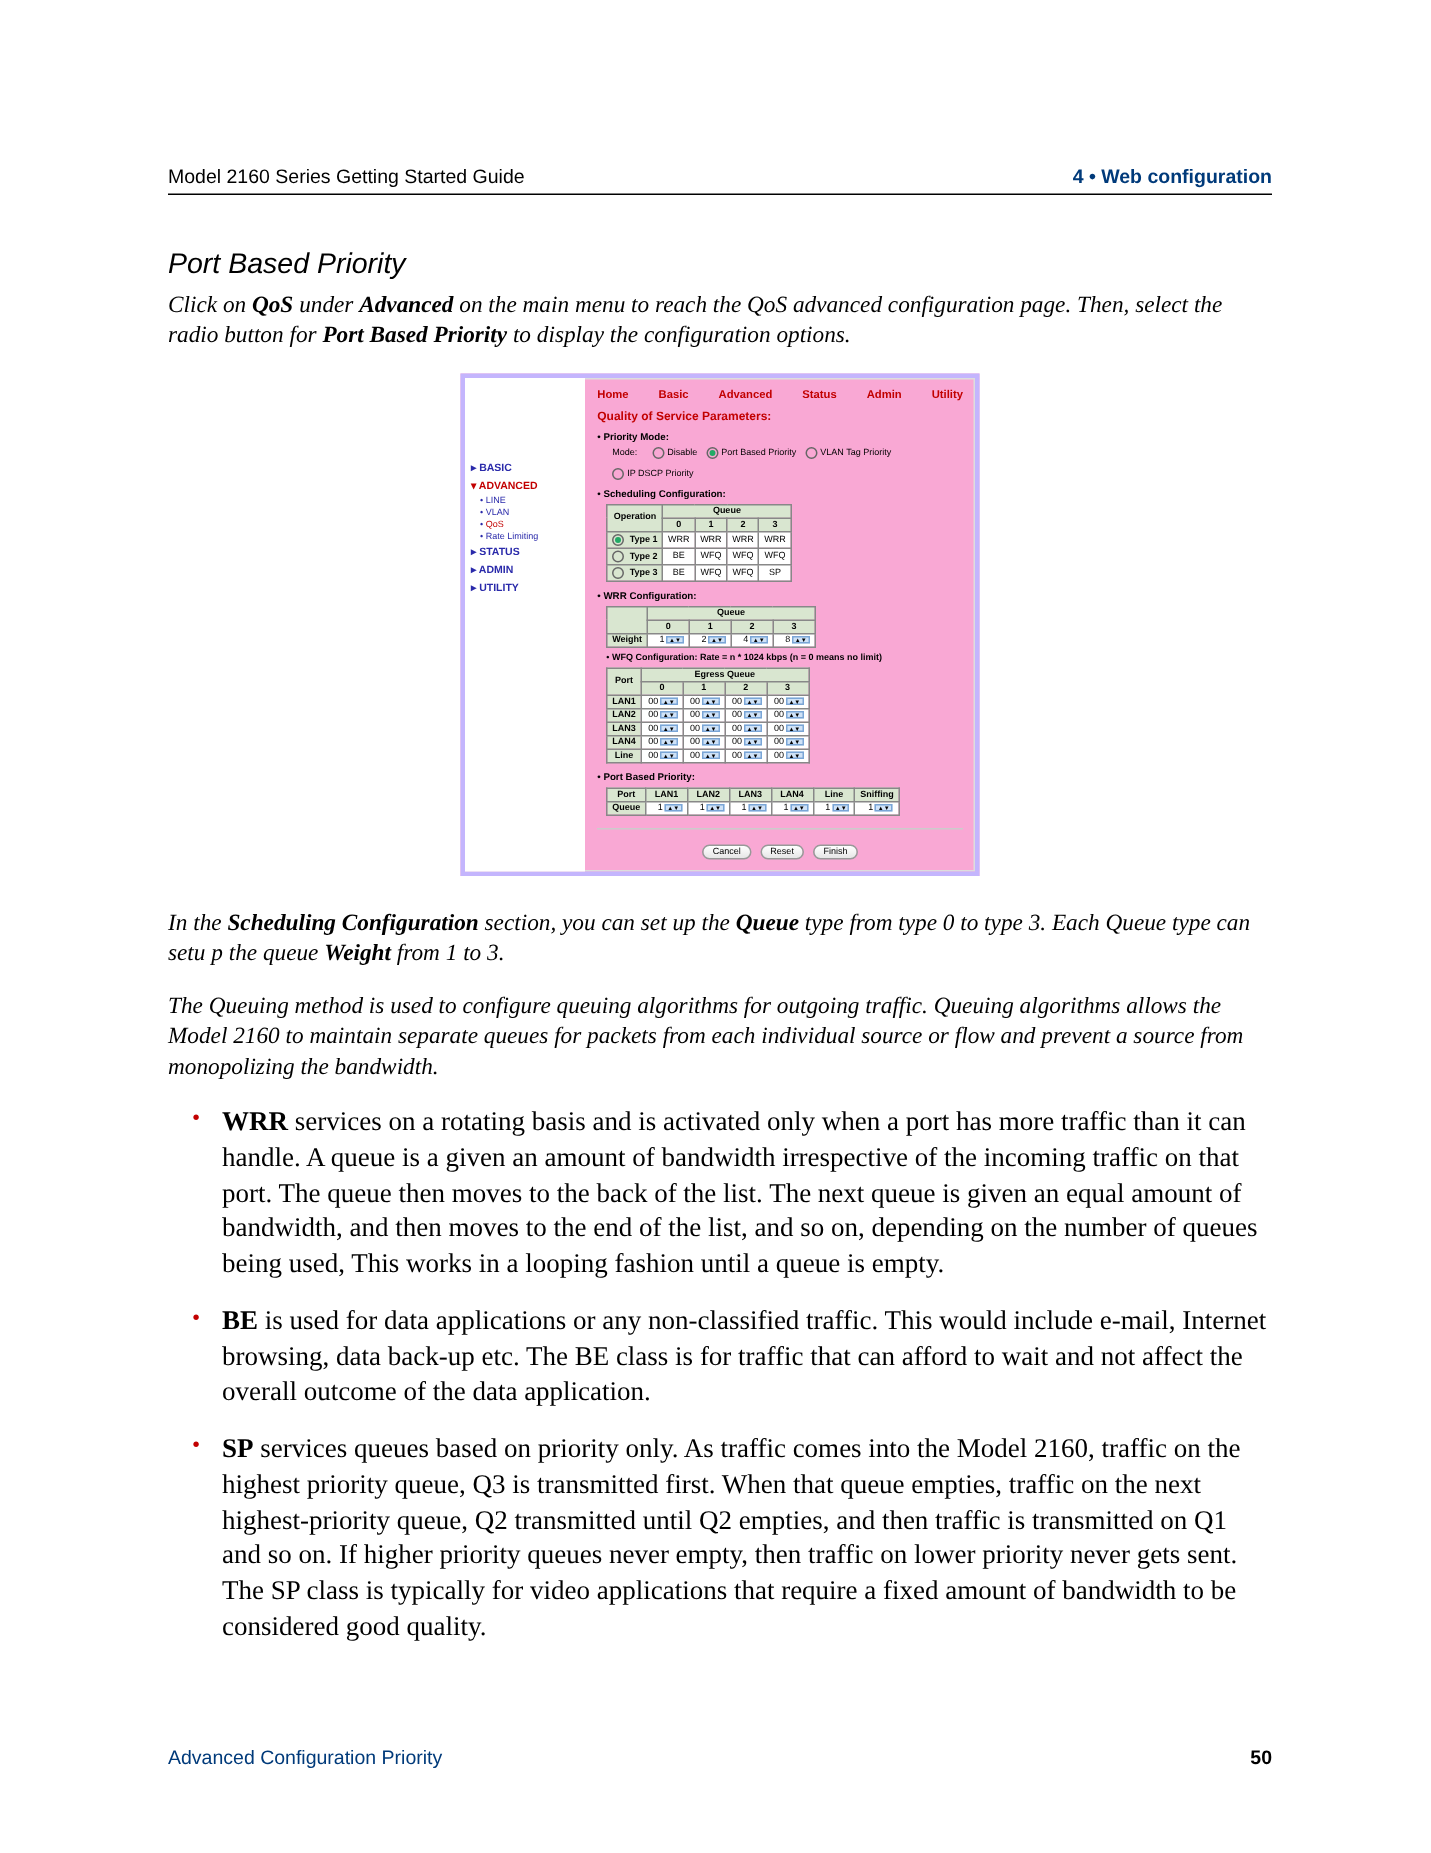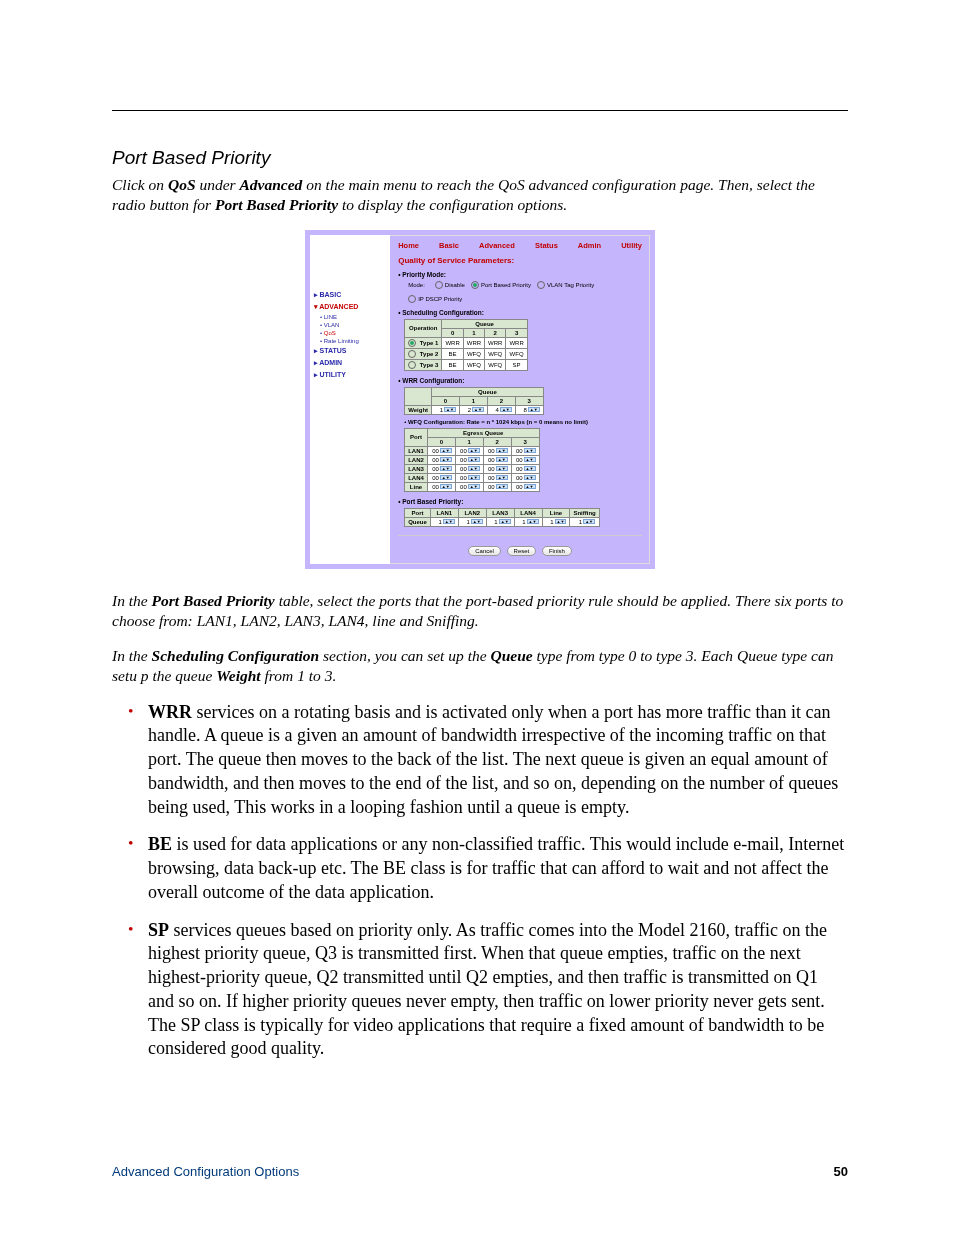--- a/index.html
+++ b/index.html
@@ -75,27 +75,27 @@
     justify-content: space-between;
     font-family: Arial, Helvetica, sans-serif;
     font-size: 13px;
   }
   .footer-left { color: #003a7a; }
   .footer-right { font-weight: bold; }
 
   
   .shot {
     width: 340px;
-    border: 5px solid #c4b5fd;
+    border: 3px solid #c4b5fd;
     margin: 0 auto;
     font-family: Arial, Helvetica, sans-serif;
     font-size: 6px;
     color: #000;
     text-align: left;
-    background: #c4b5fd;
+    background: #f9a8d4;
     box-shadow: 0 0 0 1px #ddd inset;
     display: flex;
   }
   .shot .side {
     width: 90px;
     background: #fff;
     padding-top: 52px;
     box-sizing: border-box;
   }
   .shot .side .grp {
@@ -159,20 +159,24 @@
   .btns button {
     font-size: 6px; padding: 1px 6px; border-radius: 8px; border: 1px solid #999;
     background: linear-gradient(#fff, #e6e6e6); margin: 0 2px; cursor: pointer;
   }
   hr.shot-hr { border: none; border-top: 1px solid #ccc; clear: both; margin: 8px 0 0 0; }
 </style>
 </head>
 <body>
 
 <div class="page">
+  <div class="header-row">
+    <div class="header-left">Model 2160 Series Getting Started Guide</div>
+    <div class="header-right">4 • Web configuration</div>
+  </div>
   <hr class="hr-top">
 
   <div class="section-title">Port Based Priority</div>
 
   <p class="body-text">
     <span>Click on </span><b>QoS</b><span> under </span><b>Advanced</b><span> on the main menu to reach the QoS advanced configuration page. Then, select the radio button for </span><b>Port Based Priority</b><span> to display the configuration options.</span>
   </p>
 
   <div class="figure-wrap">
 
@@ -438,33 +442,31 @@
         <hr class="shot-hr">
         <div class="btns">
           <button>Cancel</button>
           <button>Reset</button>
           <button>Finish</button>
         </div>
       </div>
     </div>
   </div>
 
-  <p class="body-text">
-    <span>In the </span><b>Port Based Priority</b><span> table, select the ports that the port-based priority rule should be applied. There six ports to choose from: LAN1, LAN2, LAN3, LAN4, line and Sniffing.</span>
-  </p>
 
   <p class="body-text">
     <span>In the </span><b>Scheduling Configuration</b><span> section, you can set up the </span><b>Queue</b><span> type from type 0 to type 3. Each Queue type can setu p the queue </span><b>Weight</b><span> from 1 to 3.</span>
   </p>
 
+  <p class="body-text">The Queuing method is used to configure queuing algorithms for outgoing traffic. Queuing algorithms allows the Model 2160 to maintain separate queues for packets from each individual source or flow and prevent a source from monopolizing the bandwidth.</p>
 
 
   <ul class="bullets">
     <li><b>WRR</b><span> services on a rotating basis and is activated only when a port has more traffic than it can handle. A queue is a given an amount of bandwidth irrespective of the incoming traffic on that port. The queue then moves to the back of the list. The next queue is given an equal amount of bandwidth, and then moves to the end of the list, and so on, depending on the number of queues being used, This works in a looping fashion until a queue is empty.</span></li>
     <li><b>BE</b><span> is used for data applications or any non-classified traffic. This would include e-mail, Internet browsing, data back-up etc. The BE class is for traffic that can afford to wait and not affect the overall outcome of the data application.</span></li>
     <li><b>SP</b><span> services queues based on priority only. As traffic comes into the Model 2160, traffic on the highest priority queue, Q3 is transmitted first. When that queue empties, traffic on the next highest-priority queue, Q2 transmitted until Q2 empties, and then traffic is transmitted on Q1 and so on. If higher priority queues never empty, then traffic on lower priority never gets sent. The SP class is typically for video applications that require a fixed amount of bandwidth to be considered good quality.</span></li>
   </ul>
 </div>
 
 <div class="footer-row">
-  <div class="footer-left">Advanced Configuration Options</div>
+  <div class="footer-left">Advanced Configuration Priority</div>
   <div class="footer-right">50</div>
 </div>
 
 </body></html>

